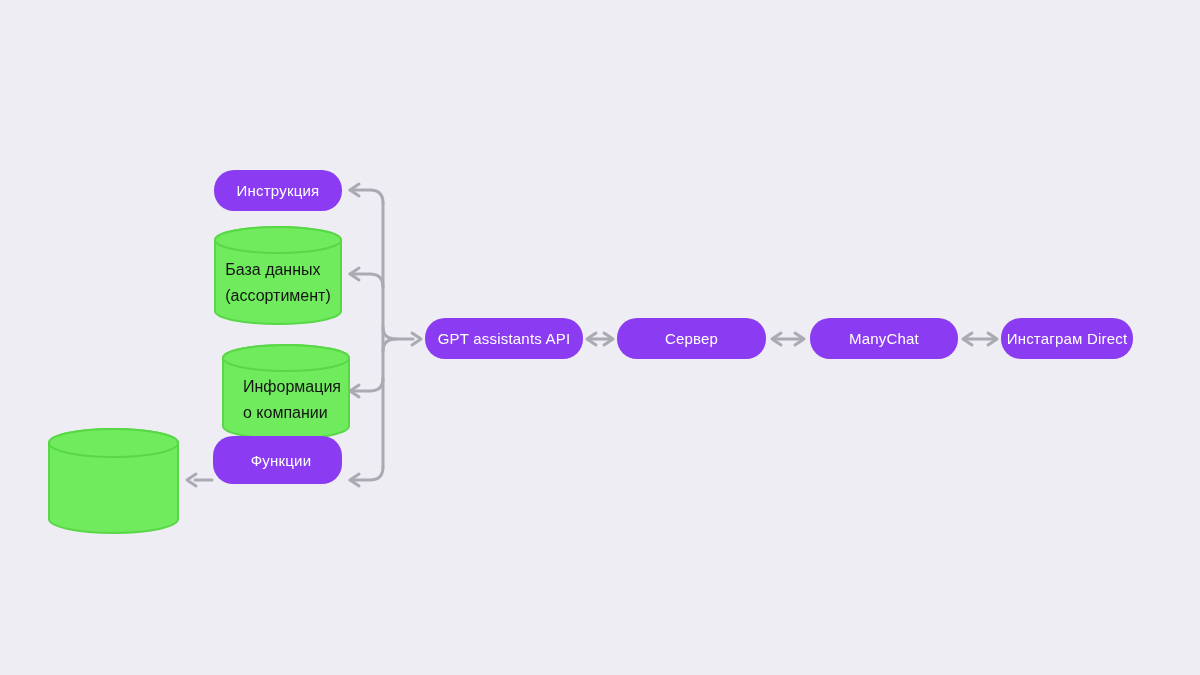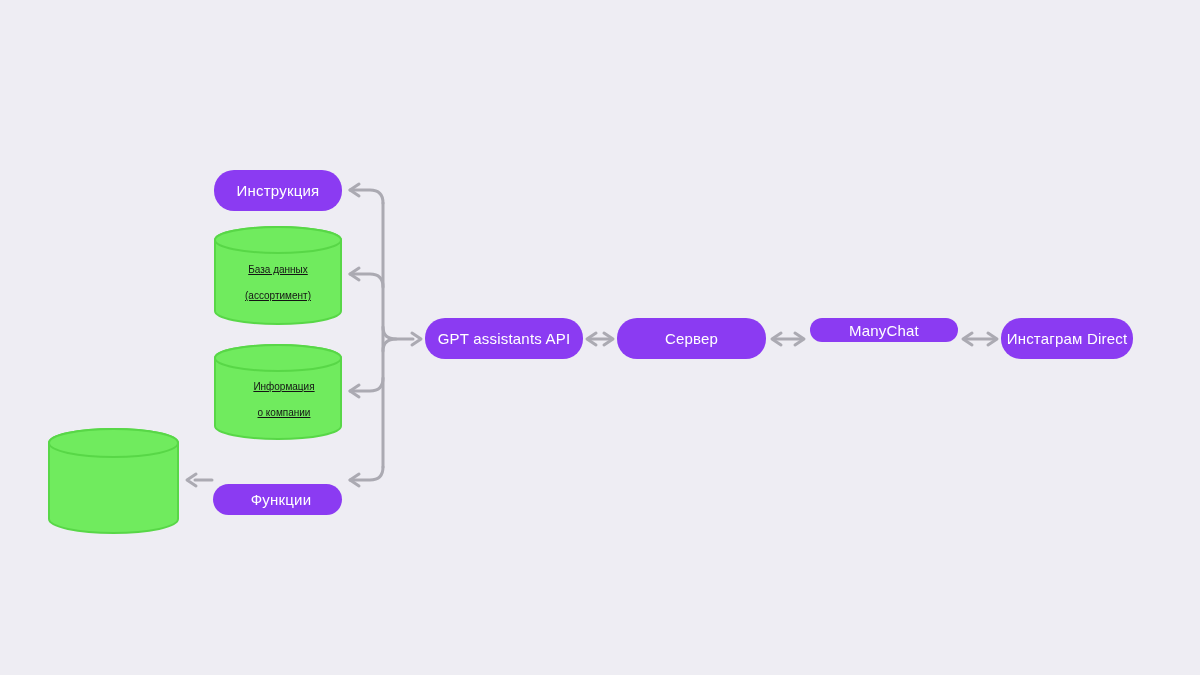--- a/index.html
+++ b/index.html
@@ -45,25 +45,24 @@
   }
 
   .cyl { background: transparent; }
   .cyl svg.cyl-shape { position: absolute; left: 0; top: 0; width: 100%; height: 100%; }
   .cyl-body { fill: var(--node-green); stroke: var(--node-green-border); stroke-width: 2; }
   .cyl-top  { fill: var(--node-green); stroke: var(--node-green-border); stroke-width: 2; }
 
   .label { white-space: pre-line; position: relative; z-index: 2; }
   .cyl .label {
     color: var(--text-dark);
-    font-size: 10px;
+    font-size: 16px;
     line-height: 26px;
-    text-align: center;
+    text-align: left;
     padding-top: 15px;
-    text-decoration: underline;
   }
 </style>
 </head>
 <body>
 
 <div class="canvas">
 
   <svg class="connector-layer" viewBox="0 0 1200 675" xmlns="http://www.w3.org/2000/svg">
 
     <path class="edge" d="M 383 203 V 467"></path>
@@ -106,49 +105,49 @@
 
   <div class="node cyl" style="left:214px; top:226px; width:128px; height:99px;">
     <svg class="cyl-shape" viewBox="0 0 128 99" xmlns="http://www.w3.org/2000/svg">
       <path class="cyl-body" d="M 1 14 L 1 85 A 63 13 0 0 0 127 85 L 127 14 A 63 13 0 0 0 1 14 Z"></path>
       <ellipse class="cyl-top" cx="64" cy="14" rx="63" ry="13"></ellipse>
     </svg>
     <span class="label">База данных
 (ассортимент)</span>
   </div>
 
-  <div class="node cyl" style="left:214px; top:344px; width:128px; height:96px;padding-left:12px;">
+  <div class="node cyl" style="left:222px; top:344px; width:128px; height:96px;padding-left:12px;">
     <svg class="cyl-shape" viewBox="0 0 128 96" xmlns="http://www.w3.org/2000/svg">
       <path class="cyl-body" d="M 1 14 L 1 82 A 63 13 0 0 0 127 82 L 127 14 A 63 13 0 0 0 1 14 Z"></path>
       <ellipse class="cyl-top" cx="64" cy="14" rx="63" ry="13"></ellipse>
     </svg>
     <span class="label">Информация
 о компании</span>
   </div>
 
-  <div class="node box" style="left:213px; top:484px; width:129px; height:31px;padding-left:7px;">
+  <div class="node box" style="left:213px; top:436px; width:129px; height:48px;padding-left:7px;">
     <span class="label">Функции</span>
   </div>
 
   <div class="node cyl" style="left:48px; top:428px; width:131px; height:106px;">
     <svg class="cyl-shape" viewBox="0 0 131 106" xmlns="http://www.w3.org/2000/svg">
       <path class="cyl-body" d="M 1 15 L 1 91 A 64.5 14 0 0 0 130 91 L 130 15 A 64.5 14 0 0 0 1 15 Z"></path>
       <ellipse class="cyl-top" cx="65.5" cy="15" rx="64.5" ry="14"></ellipse>
     </svg>
   </div>
 
   <div class="node box" style="left:425px; top:318px; width:158px; height:41px;">
     <span class="label">GPT assistants API</span>
   </div>
 
   <div class="node box" style="left:617px; top:318px; width:149px; height:41px;">
     <span class="label">Сервер</span>
   </div>
 
-  <div class="node box" style="left:810px; top:318px; width:148px; height:24px;">
+  <div class="node box" style="left:810px; top:318px; width:148px; height:41px;">
     <span class="label">ManyChat</span>
   </div>
 
   <div class="node box" style="left:1001px; top:318px; width:132px; height:41px;">
     <span class="label">Инстаграм Direct</span>
   </div>
 
 </div>
 
 </body></html>

